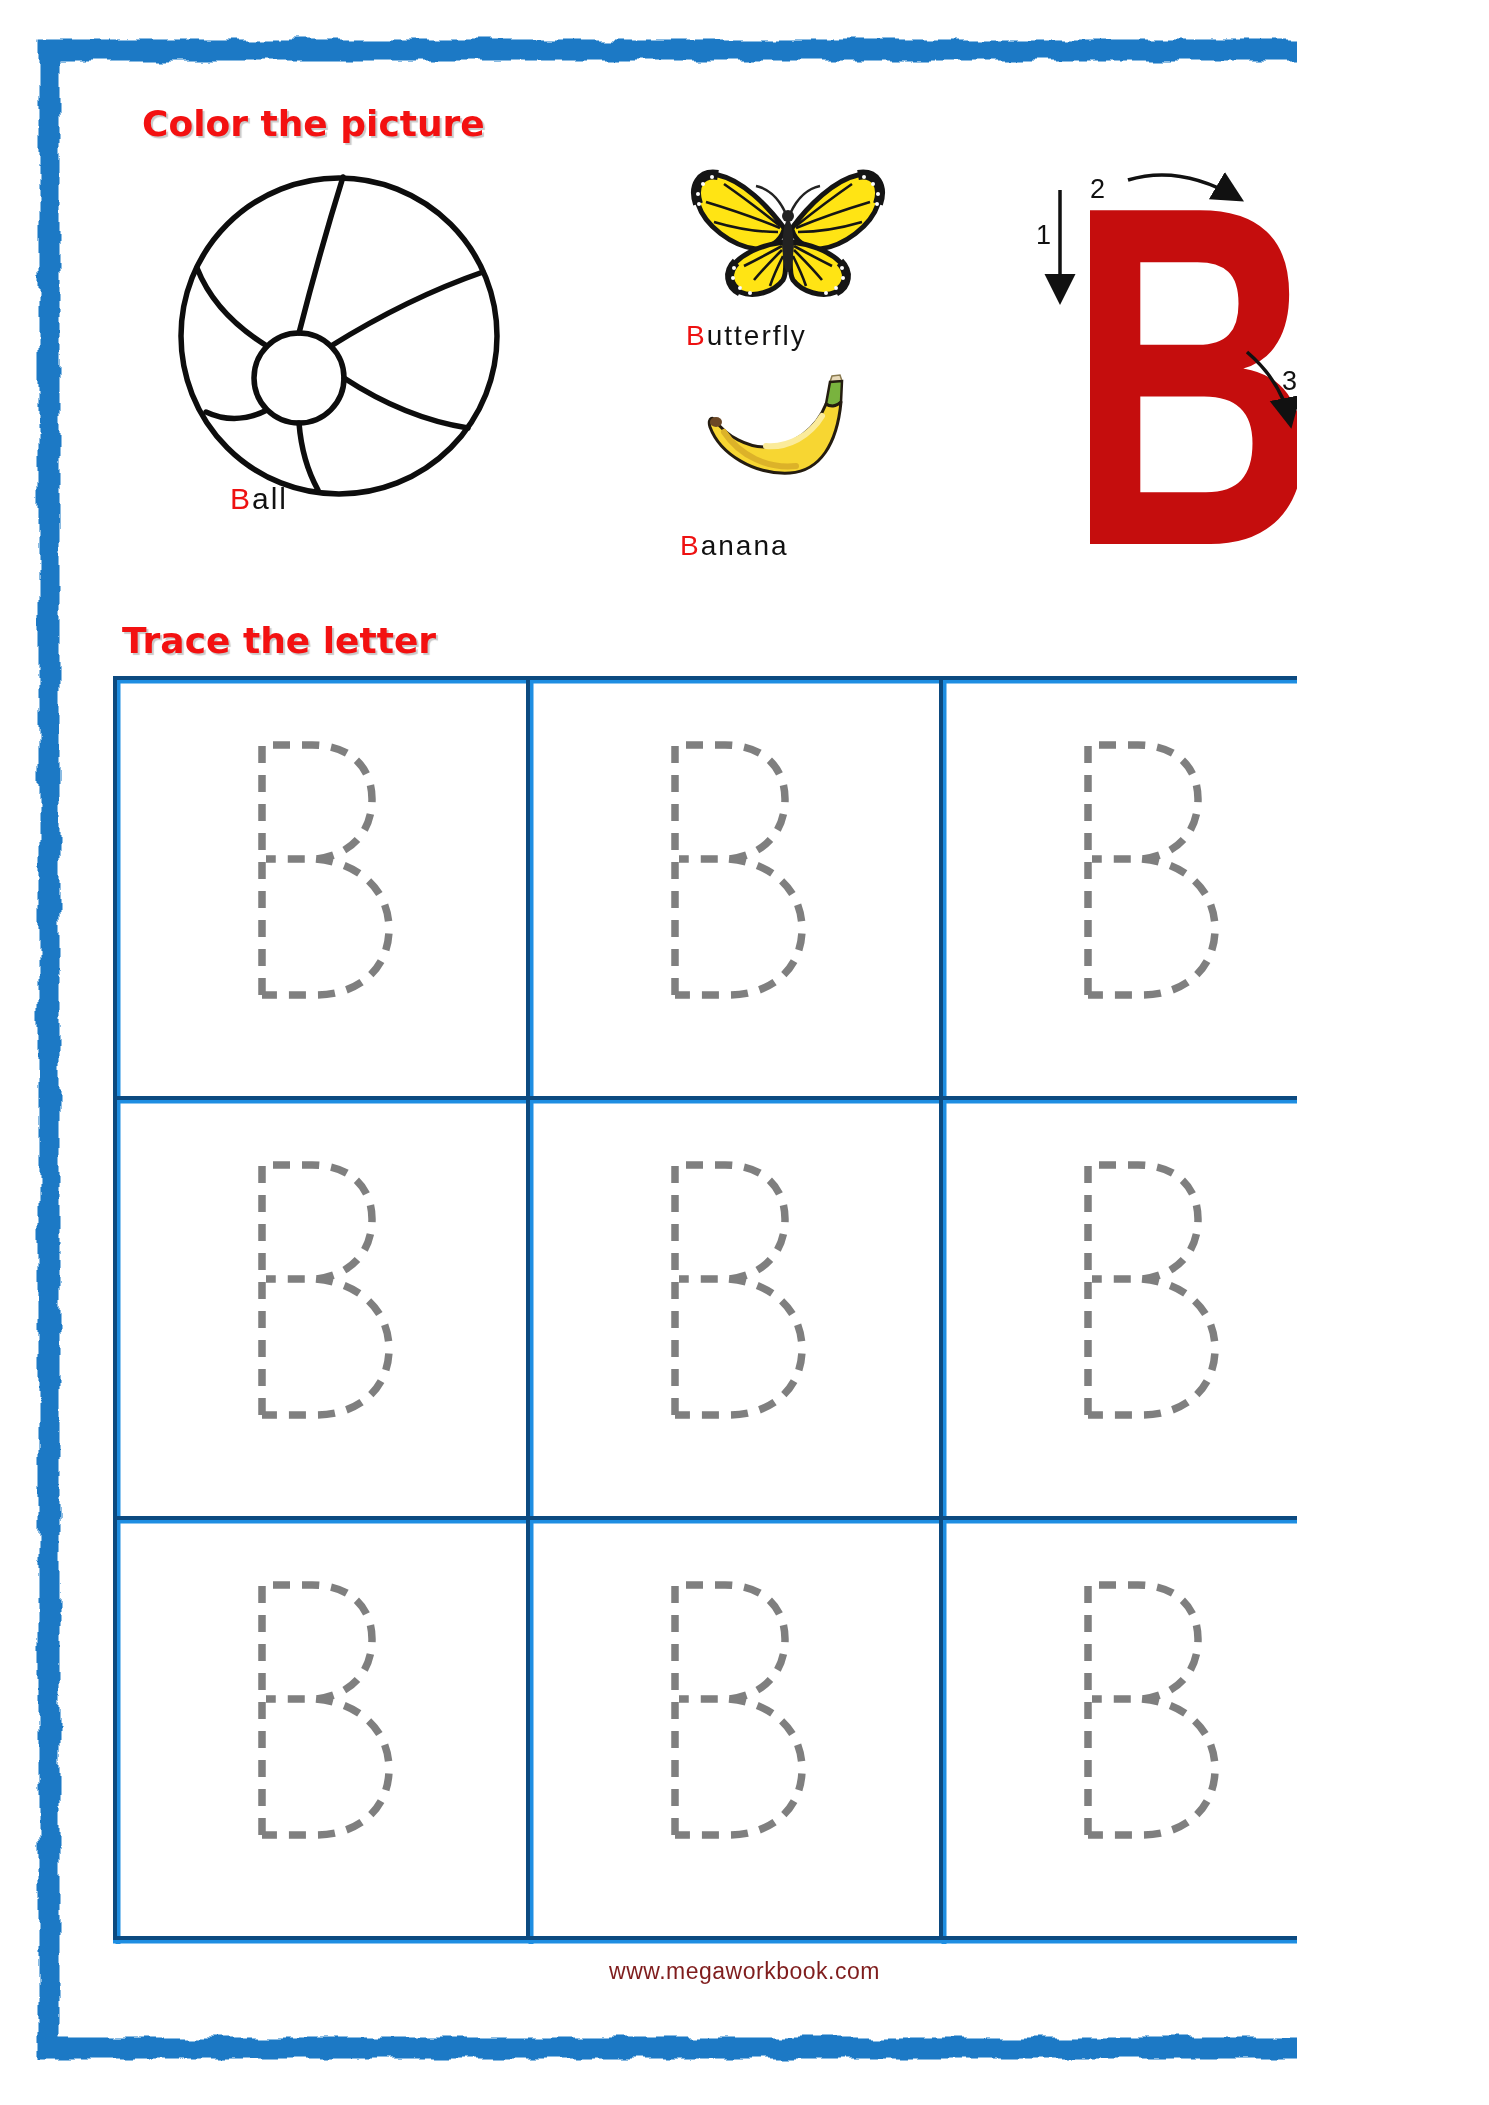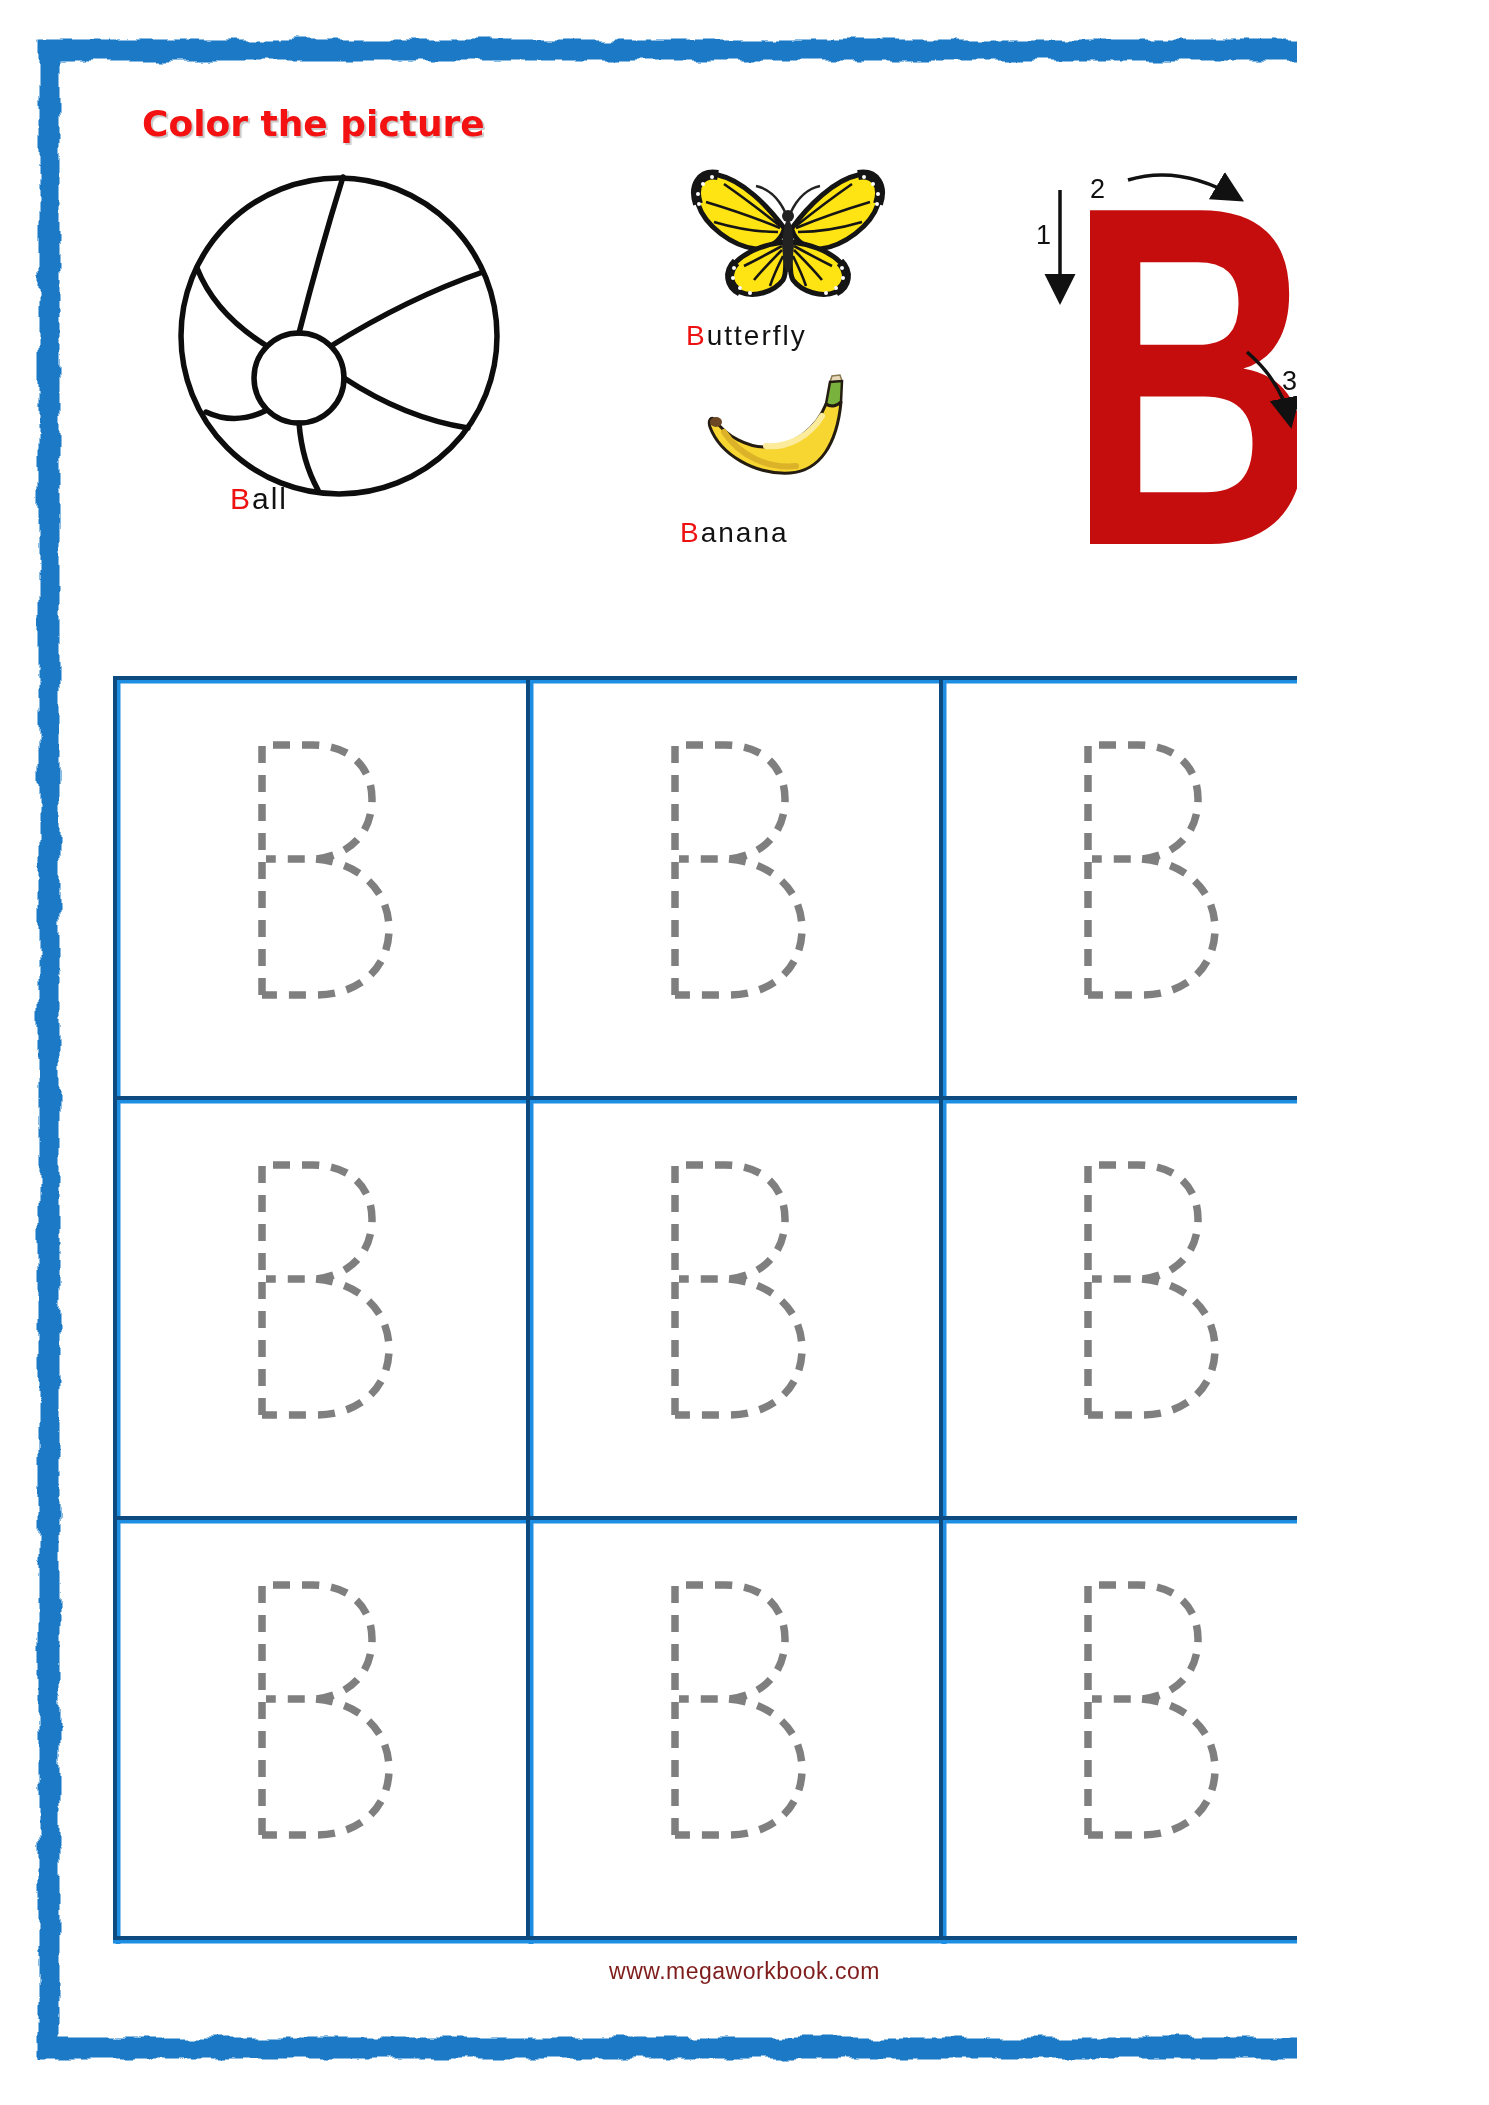--- a/index.html
+++ b/index.html
@@ -110,21 +110,21 @@
 
   <svg class="abs" style="left:706px;top:374px;" width="156" height="122" viewBox="0 0 156 122">
     <path d="M124,8 L136,7 L134,1 L126,2 Z" fill="#e7d9b8" stroke="#8a7a50" stroke-width="1.5"></path>
     <path d="M120,30 L124,8 L136,7 L135,28 C130,33 124,33 120,30 Z" fill="#79b33e" stroke="#241c10" stroke-width="2.5"></path>
     <path d="M120,30 C110,56 86,72 62,73 C42,74 20,62 9,46 C5,41 2,47 4,53 C14,80 48,101 84,99 C114,97 131,70 135,28 C130,33 124,33 120,30 Z" fill="#f7d632" stroke="#241c10" stroke-width="3" stroke-linejoin="round"></path>
     <path d="M116,42 C104,62 82,74 60,72" fill="none" stroke="#fbeb9a" stroke-width="6" stroke-linecap="round"></path>
     <path d="M18,58 C34,82 62,95 90,92" fill="none" stroke="#dcb229" stroke-width="6" stroke-linecap="round"></path>
     <ellipse cx="10" cy="48" rx="6" ry="5" fill="#6b4726"></ellipse>
   </svg>
 
-  <div class="abs pic-label" style="left:680px;top:517px;width:200px;font-size:28px;"><span class="initial">B</span><span>anana</span></div>
+  <div class="abs pic-label" style="left:680px;top:530px;width:200px;font-size:28px;"><span class="initial">B</span><span>anana</span></div>
 
   <svg class="abs" style="left:1058px;top:186px;" width="260" height="380" viewBox="0 0 260 380">
     <g transform="scale(0.72 1)">
       <text x="12" y="358" font-family="Liberation Sans, sans-serif" font-weight="bold" font-size="485" fill="#c50d0d">B</text>
     </g>
   </svg>
 
   <svg class="abs" style="left:1020px;top:150px;" width="300" height="320" viewBox="0 0 300 320">
     <defs>
       <marker id="ah" markerWidth="10" markerHeight="10" refX="7" refY="4.5" orient="auto">
@@ -132,20 +132,21 @@
       </marker>
     </defs>
     <line x1="40" y1="40" x2="40" y2="148" stroke="#111111" stroke-width="3.5" marker-end="url(#ah)"></line>
     <path d="M108,30 Q160,14 218,48" fill="none" stroke="#111111" stroke-width="3.5" marker-end="url(#ah)"></path>
     <path d="M227,202 Q262,232 270,272" fill="none" stroke="#111111" stroke-width="3.5" marker-end="url(#ah)"></path>
     <text x="16" y="94" font-size="27" fill="#111111">1</text>
     <text x="70" y="48" font-size="27" fill="#111111">2</text>
     <text x="262" y="240" font-size="27" fill="#111111">3</text>
   </svg>
 
+  <div class="abs heading" style="left:122px;top:620px;">Trace the letter</div>
 
   <svg class="abs" style="left:113px;top:676px;" width="1250" height="1270" viewBox="0 0 1250 1270">
     <defs>
       <path id="traceB" d="M6,252 L6,2 L56,2 C96,2 116,26 116,56 C116,88 96,112 60,116 L10,116 M60,116 C104,120 133,148 133,186 C133,226 102,252 60,252 L6,252" fill="none" stroke="#7f7f7f" stroke-width="7.5" stroke-dasharray="17 12"></path>
     </defs>
 
     <g stroke="#1e8ee2" stroke-width="5">
       <line x1="5" y1="0" x2="5" y2="1268"></line>
       <line x1="418" y1="0" x2="418" y2="1268"></line>
       <line x1="831" y1="0" x2="831" y2="1268"></line>

